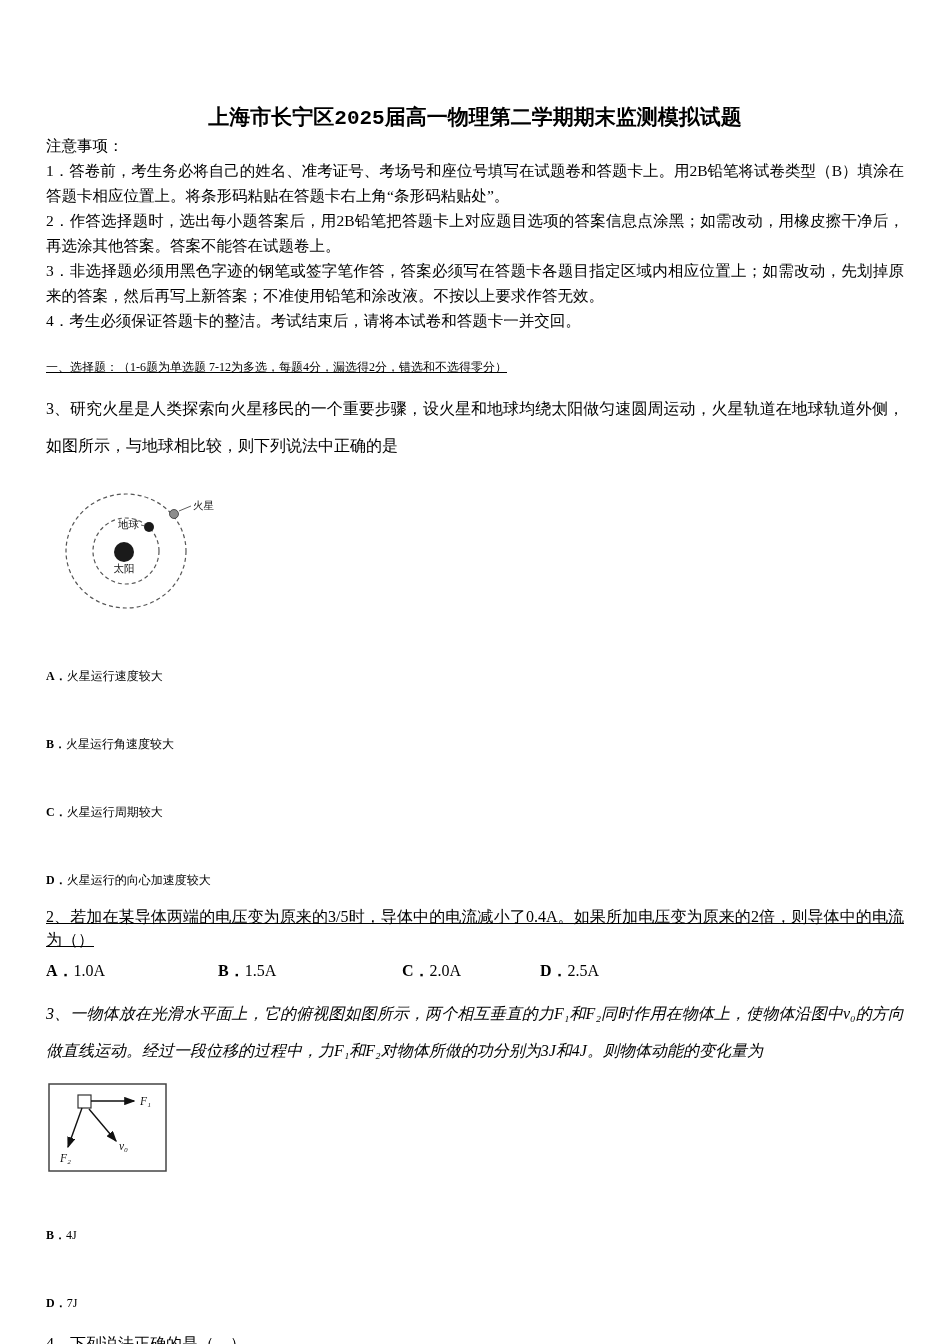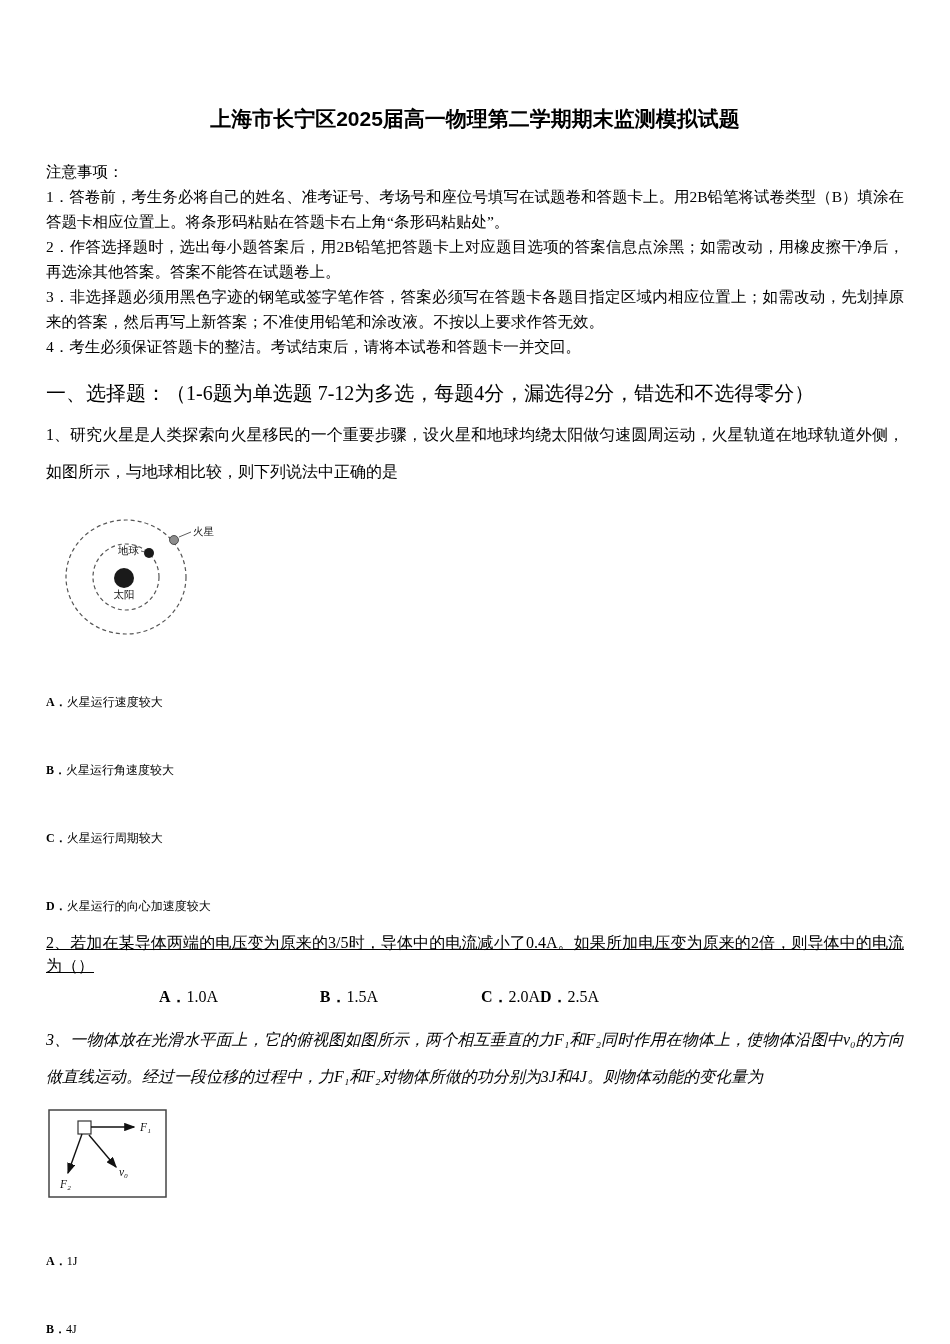--- a/index.html
+++ b/index.html
@@ -6,38 +6,38 @@
   html, body { background: #ffffff; }
   body {
     width: 950px;
     min-height: 1344px;
     color: #000;
     font-family: "Liberation Serif", serif;
   }
   .page { padding: 105px 46px 40px 46px; }
 
   .title {
-    font-family: Liberation Sans, sans-serif;
+    font-family: Liberation Mono, monospace;
     font-size: 21px;
     font-weight: 700;
     text-align: center;
     line-height: 28px;
-    margin-bottom: 26px;
   }
 
   .notes p, .notes-heading {
     font-size: 15.5px;
     line-height: 25px;
     text-align: justify;
   }
 
   .section-heading {
-    font-size: 20px;
+    font-size: 12px;
     line-height: 25px;
     margin-top: 22px;
+    text-decoration: underline;
   }
 
   .qtext {
     font-size: 16px;
     line-height: 37px;
     text-align: justify;
   }
   .q1-text { margin-top: 10px; }
   .q2-text { margin-top: 4px; line-height: 23px; text-decoration: underline; }
   .q3-text { margin-top: 12px; font-style: italic; }
@@ -52,21 +52,21 @@
     margin-bottom: 15px;
     margin-top: 48px;
   }
   .opt-label { font-weight: 700; }
 
   .opt-row {
     margin: 10px 0 14px 0;
     font-size: 16px;
     line-height: 20px;
   }
-  .opt-row .opt-inline { display: inline-block; text-align: right; }
+  .opt-row .opt-inline { display: inline-block; }
   .opt-row .w-a { width: 172px; }
   .opt-row .w-b { width: 160px; }
   .opt-row .w-c { width: 138px; margin-left: 24px; }
 
   svg text {
     font-family: "Liberation Sans", sans-serif;
     font-size: 10.5px;
     fill: #111;
   }
   svg text.flabel {
@@ -85,21 +85,21 @@
   <div class="notes">
     <p class="notes-heading">注意事项：</p>
     <p>1．答卷前，考生务必将自己的姓名、准考证号、考场号和座位号填写在试题卷和答题卡上。用2B铅笔将试卷类型（B）填涂在答题卡相应位置上。将条形码粘贴在答题卡右上角“条形码粘贴处”。</p>
     <p>2．作答选择题时，选出每小题答案后，用2B铅笔把答题卡上对应题目选项的答案信息点涂黑；如需改动，用橡皮擦干净后，再选涂其他答案。答案不能答在试题卷上。</p>
     <p>3．非选择题必须用黑色字迹的钢笔或签字笔作答，答案必须写在答题卡各题目指定区域内相应位置上；如需改动，先划掉原来的答案，然后再写上新答案；不准使用铅笔和涂改液。不按以上要求作答无效。</p>
     <p>4．考生必须保证答题卡的整洁。考试结束后，请将本试卷和答题卡一并交回。</p>
   </div>
 
   <p class="section-heading">一、选择题：（1-6题为单选题 7-12为多选，每题4分，漏选得2分，错选和不选得零分）</p>
 
-  <p class="qtext q1-text">1、研究火星是人类探索向火星移民的一个重要步骤，设火星和地球均绕太阳做匀速圆周运动，火星轨道在地球轨道外侧，如图所示，与地球相比较，则下列说法中正确的是</p>
+  <p class="qtext q1-text">3、研究火星是人类探索向火星移民的一个重要步骤，设火星和地球均绕太阳做匀速圆周运动，火星轨道在地球轨道外侧，如图所示，与地球相比较，则下列说法中正确的是</p>
 
   <div class="diagram1">
     <svg width="200" height="138" viewBox="0 0 200 138">
       <defs>
         <marker id="arr1" markerWidth="8" markerHeight="6" refX="7" refY="3" orient="auto">
           <path d="M0,0 L8,3 L0,6 Z" fill="#111"></path>
         </marker>
       </defs>
 
       <ellipse cx="72" cy="75" rx="60" ry="57" fill="none" stroke="#555" stroke-width="1.2" stroke-dasharray="4 3"></ellipse>
@@ -152,23 +152,20 @@
       <line x1="43" y1="18" x2="86" y2="18" stroke="#111" stroke-width="1.4" marker-end="url(#arr3)"></line>
       <text class="flabel" x="92" y="22">F₁</text>
       <line x1="34" y1="25" x2="20" y2="64" stroke="#111" stroke-width="1.4" marker-end="url(#arr3)"></line>
       <text class="flabel" x="12" y="79">F₂</text>
       <line x1="41" y1="26" x2="68" y2="58" stroke="#111" stroke-width="1.4" marker-end="url(#arr3)"></line>
       <text class="flabel" x="71" y="67">v₀</text>
     </svg>
   </div>
 
   <div class="opt">
-    <span class="opt-label">A．</span><span>1J</span>
-  </div>
-  <div class="opt">
     <span class="opt-label">B．</span><span>4J</span>
   </div>
   <div class="opt">
     <span class="opt-label">D．</span><span>7J</span>
   </div>
 
   <p class="qtext q4-text">4、下列说法正确的是（　）</p>
 
 </div>
 

